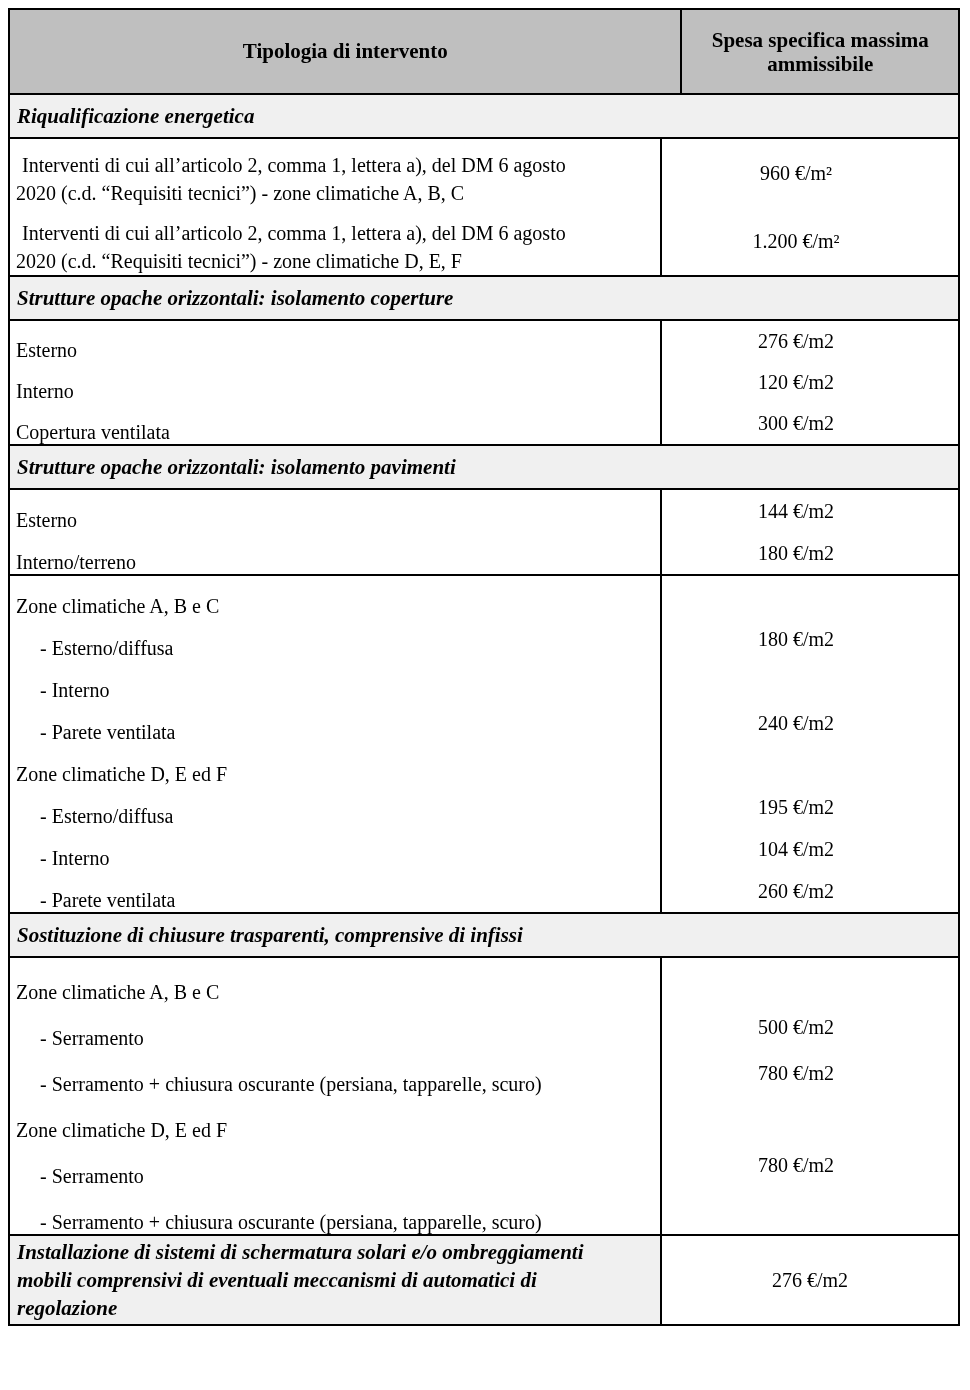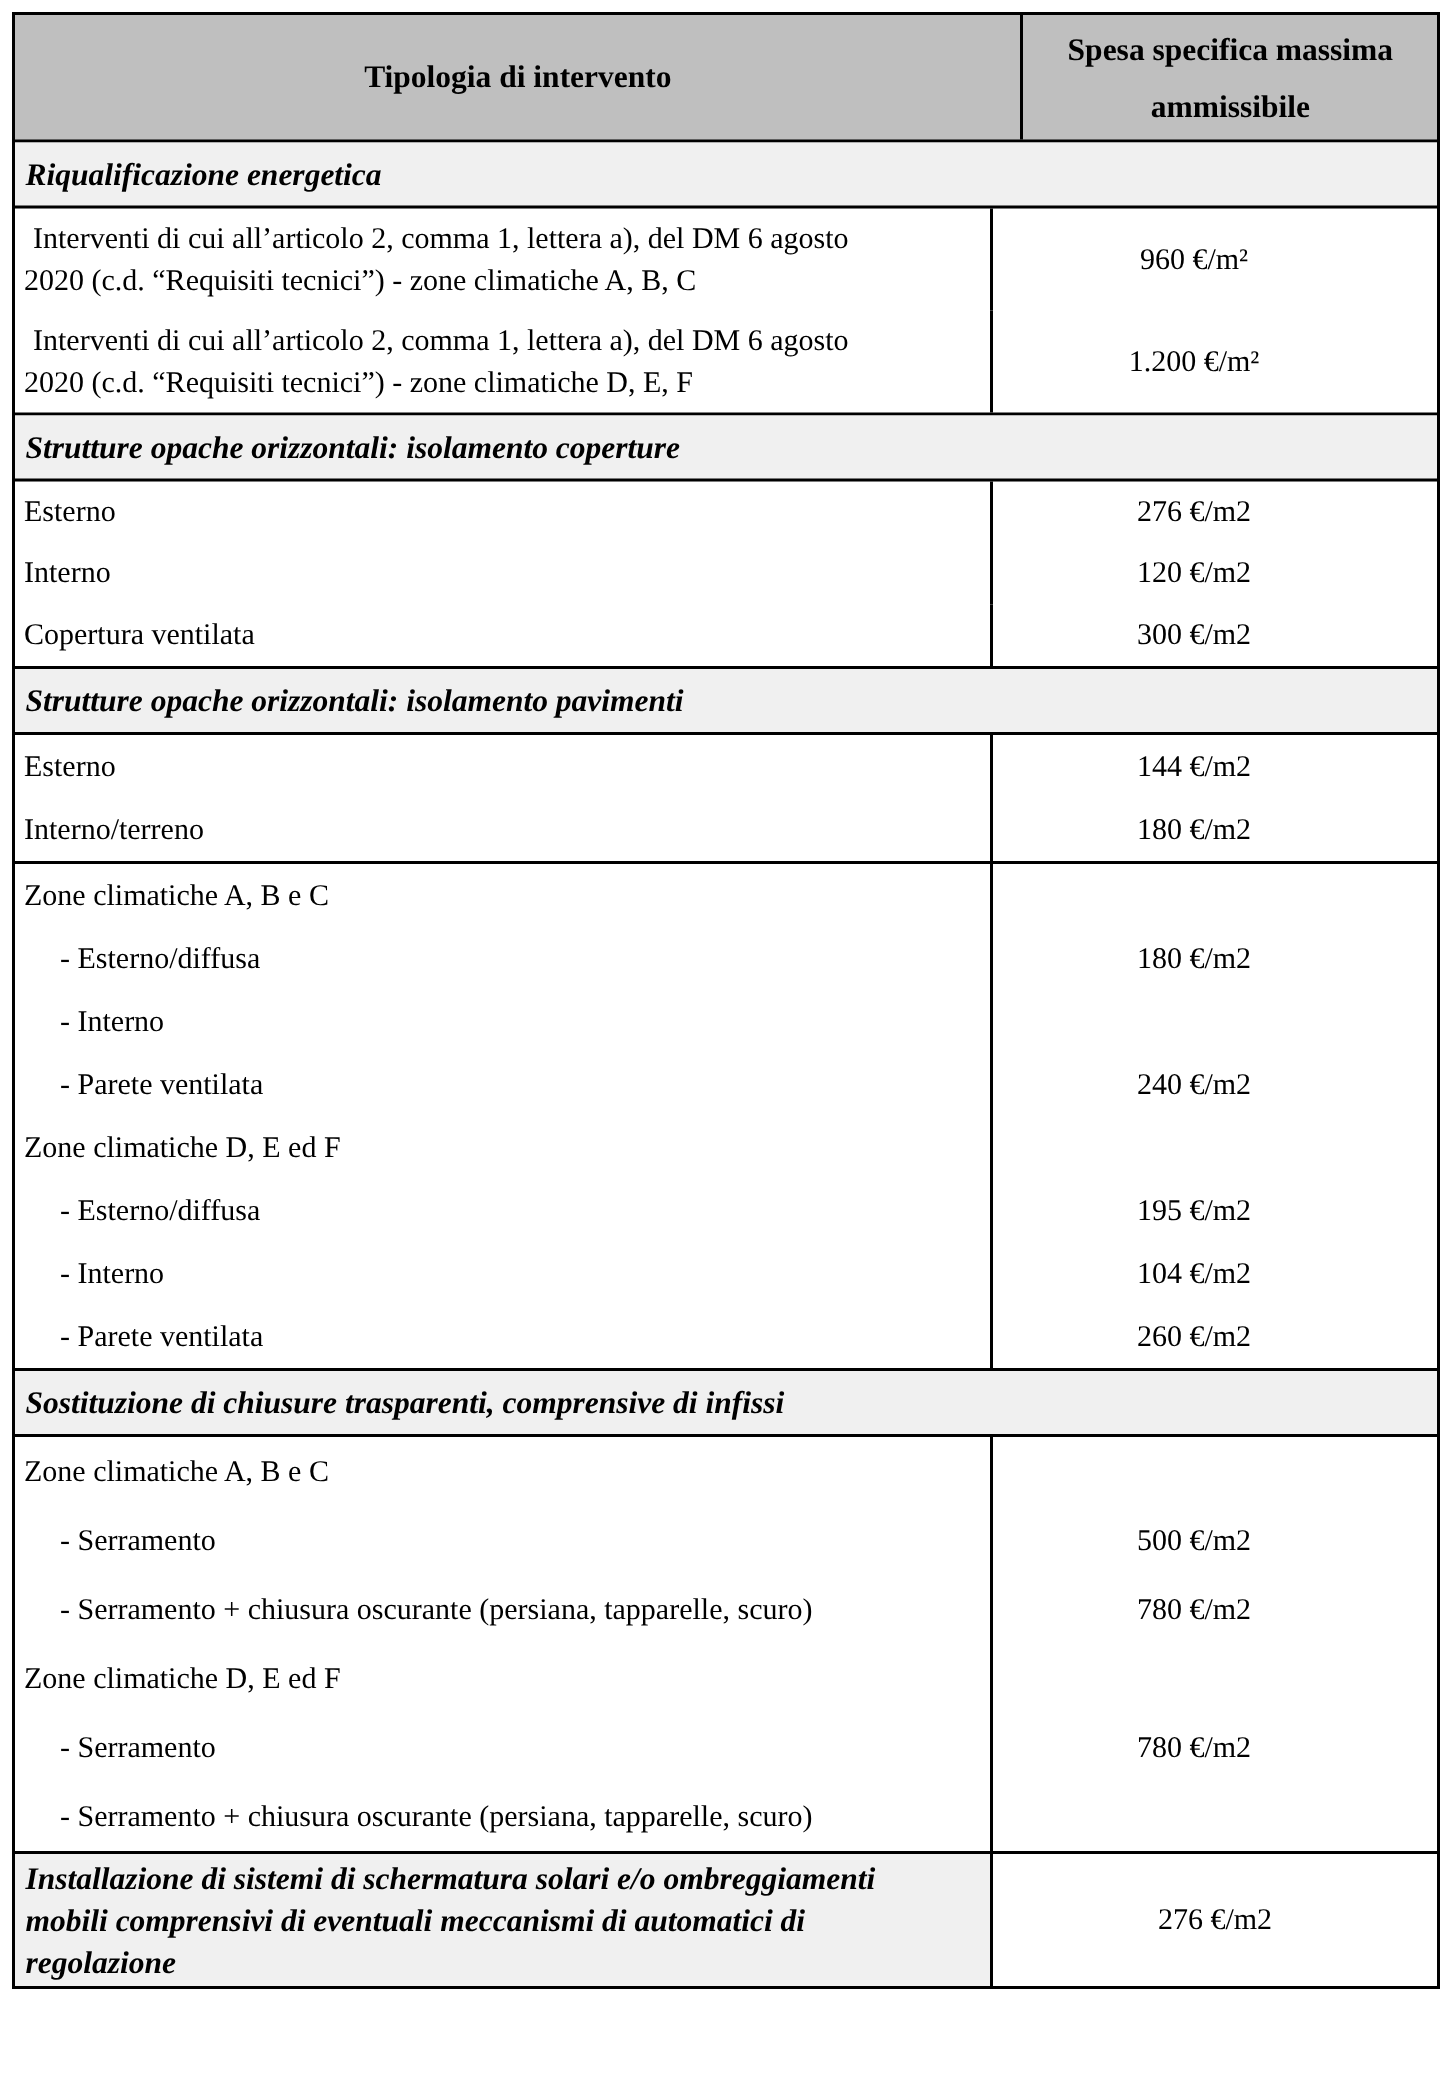--- a/index.html
+++ b/index.html
@@ -7,30 +7,30 @@
   .tbl {
     position:absolute; left:8px; top:8px; width:952px;
     border:2px solid #000; background:#fff;
     font-family:"Liberation Serif","DejaVu Serif",serif; color:#000;
   }
   .block { border-bottom:2px solid #000; }
   .block:last-child { border-bottom:none; }
 
   .header { display:flex; height:85px; background:#bfbfbf; font-weight:bold; font-size:21px; }
   .hl { width:728px; border-right:2px solid #000; display:flex; align-items:center; justify-content:center; text-align:center; }
-  .hr { width:296px; display:flex; align-items:center; justify-content:center; text-align:center; line-height:38px; padding:0 14px; }
+  .hr { width:296px; display:flex; align-items:center; justify-content:center; text-align:center; line-height:24px; padding:0 14px; }
 
   .secbar {
     height:44px; background:#f0f0f0; font-weight:bold; font-style:italic;
     font-size:21px; display:flex; align-items:center; padding-left:7px;
   }
 
   .line { display:flex; }
   .lcell {
-    width:652px; border-right:2px solid #000; display:flex; align-items:center;
+    width:652px; border-right:2px solid #000; display:flex; align-items:flex-end;
     padding-left:6px; padding-right:3px; font-size:20px; white-space:pre-line;
   }
   .vcell { width:268px; display:flex; align-items:center; justify-content:center; font-size:20px; }
 
   .s0 .line { height:68px; }
   .s0 .lcell { line-height:28px; }
   .s0 .lcell > span { display:block; text-indent:6px; }
   .s1 .line { height:41px; }
   .s2 .line { height:42px; }
   .s3 .line { height:42px; }

